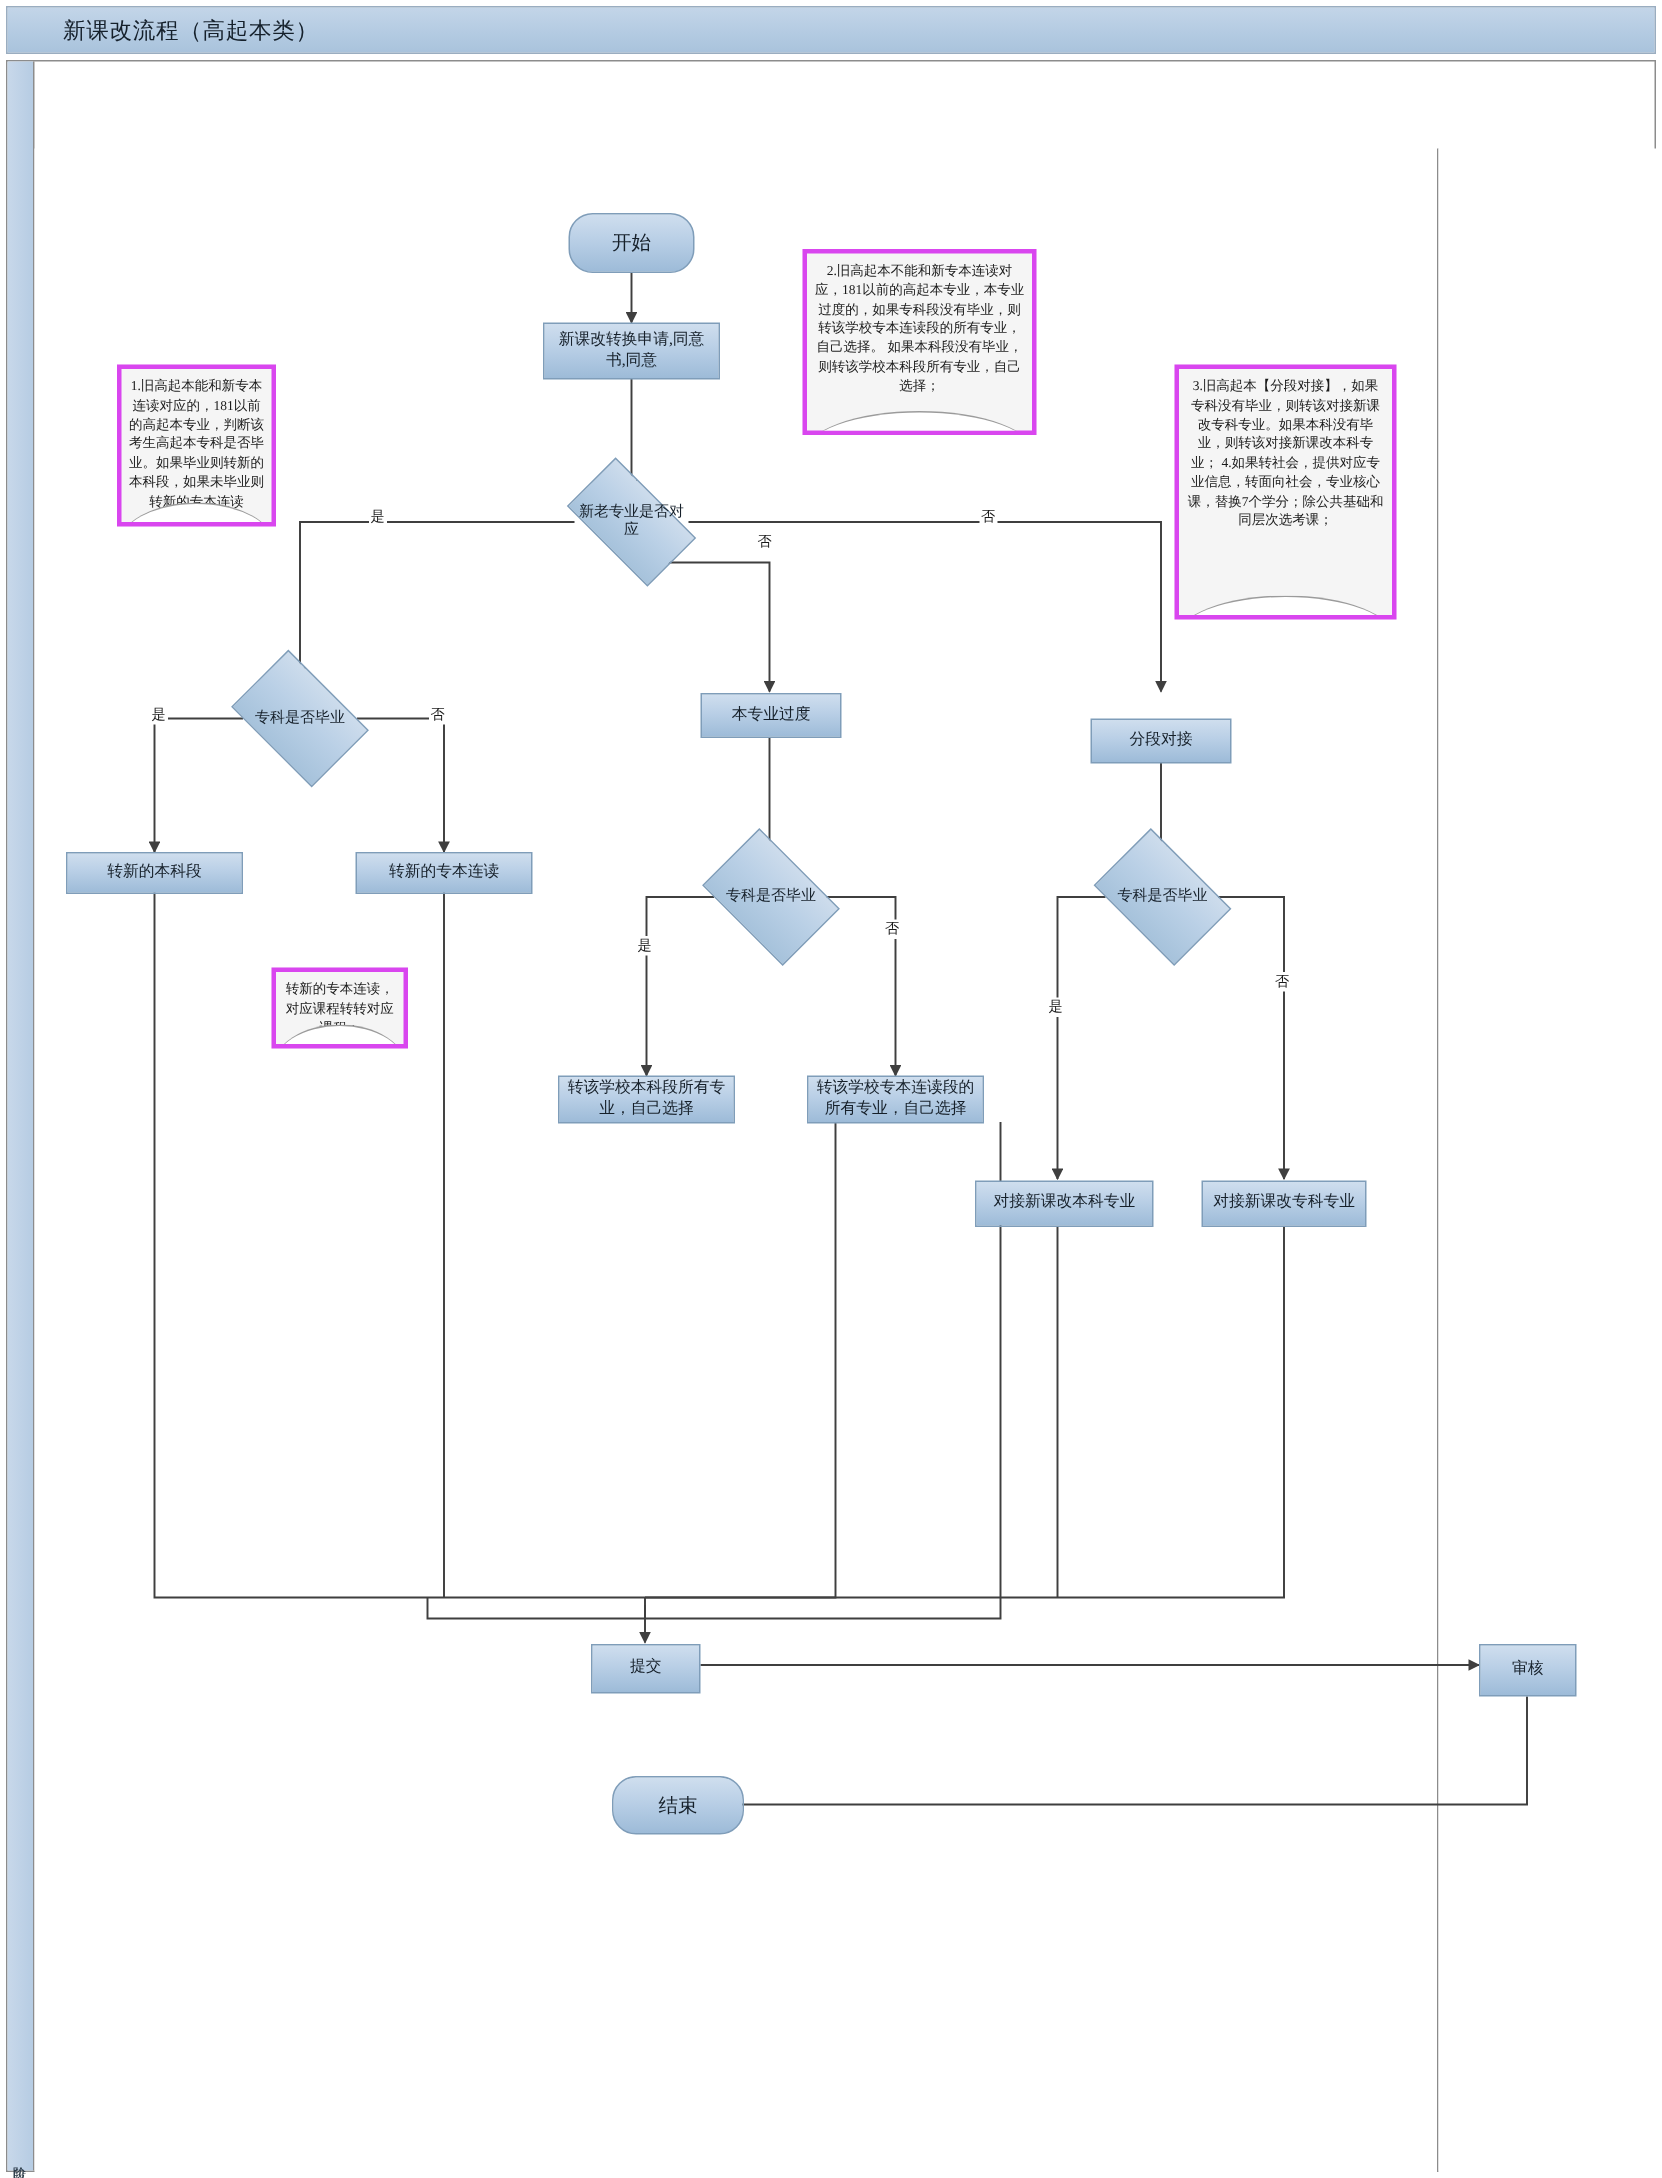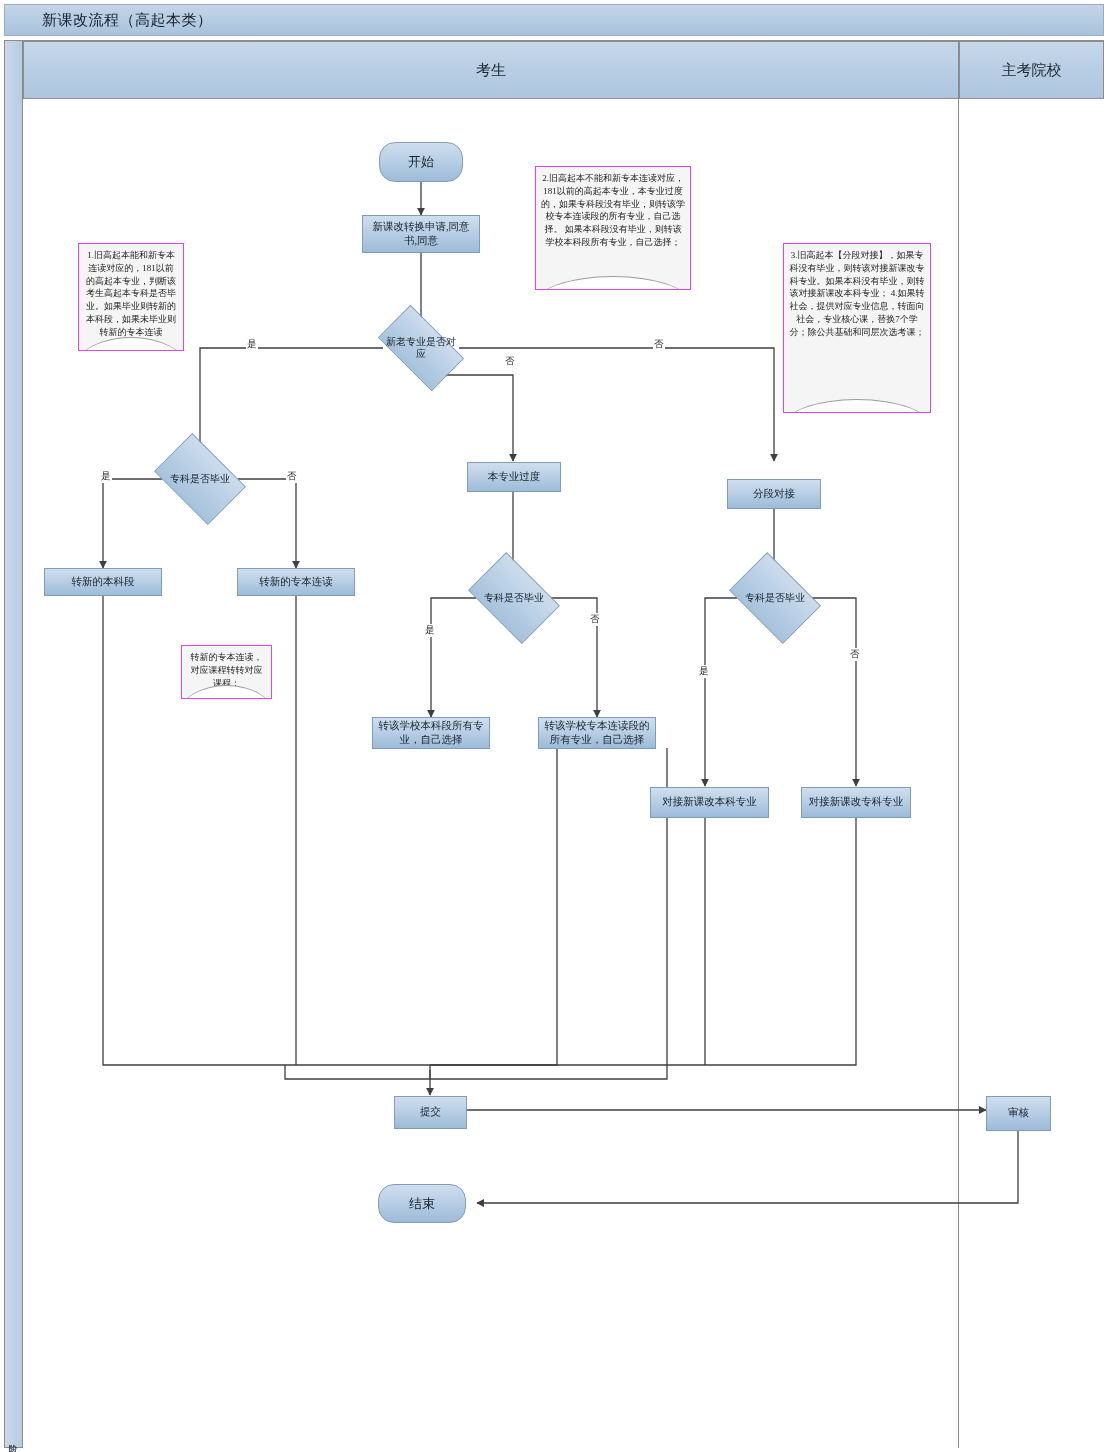--- a/index.html
+++ b/index.html
@@ -108,21 +108,21 @@
     font-size: 10px; line-height: 1.25;
     color: #16202a;
     z-index: 2;
     pointer-events: none;
   }
 
   
   .note {
     position: absolute;
     background: #f5f5f5;
-    border: 1px solid #d946ef;
+    border: 3px solid #d946ef;
     font-size: 9px;
     line-height: 1.42;
     color: #1b1b1b;
     text-align: center;
     padding: 5px 5px 12px 5px;
     z-index: 4;
     overflow: hidden;
   }
   .note::after {
     content: "";
@@ -158,26 +158,20 @@
 
   <div class="title-bar">
     <span class="txt">新课改流程（高起本类）</span>
   </div>
 
   <div class="pool">
     <div class="phase-band">
       <span class="vtxt">阶段</span>
     </div>
 
-    <div class="lane-head" id="lane-head-candidate">
-      <span>考生</span>
-    </div>
-    <div class="lane-head" id="lane-head-school">
-      <span>主考院校</span>
-    </div>
 
     <div class="lane-body" id="lane-body-candidate"></div>
     <div class="lane-body" id="lane-body-school"></div>
   </div>
 
   <svg class="wires">
     <defs>
       <marker id="arrow" viewBox="0 0 10 10" refX="9" refY="5" markerWidth="6" markerHeight="6" orient="auto-start-reverse">
         <path d="M 0 0 L 10 5 L 0 10 z" fill="#3f3f3f"></path>
       </marker>
@@ -291,21 +285,21 @@
   </div>
 
   <div class="node process" style="left:394px; top:1096px; width:73px; height:33px;">
     <span>提交</span>
   </div>
 
   <div class="node process" style="left:986px; top:1096px; width:65px; height:35px;">
     <span>审核</span>
   </div>
 
-  <div class="node terminator" style="left:378px; top:1184px; width:88px; height:39px;">
+  <div class="node terminator" style="left:408px; top:1184px; width:88px; height:39px;">
     <span>结束</span>
   </div>
 
   <div class="edge-label" style="left:246px; top:338px;">是</div>
   <div class="edge-label" style="left:504px; top:355px;">否</div>
   <div class="edge-label" style="left:653px; top:338px;">否</div>
 
   <div class="edge-label" style="left:100px; top:470px;">是</div>
   <div class="edge-label" style="left:286px; top:470px;">否</div>
 

